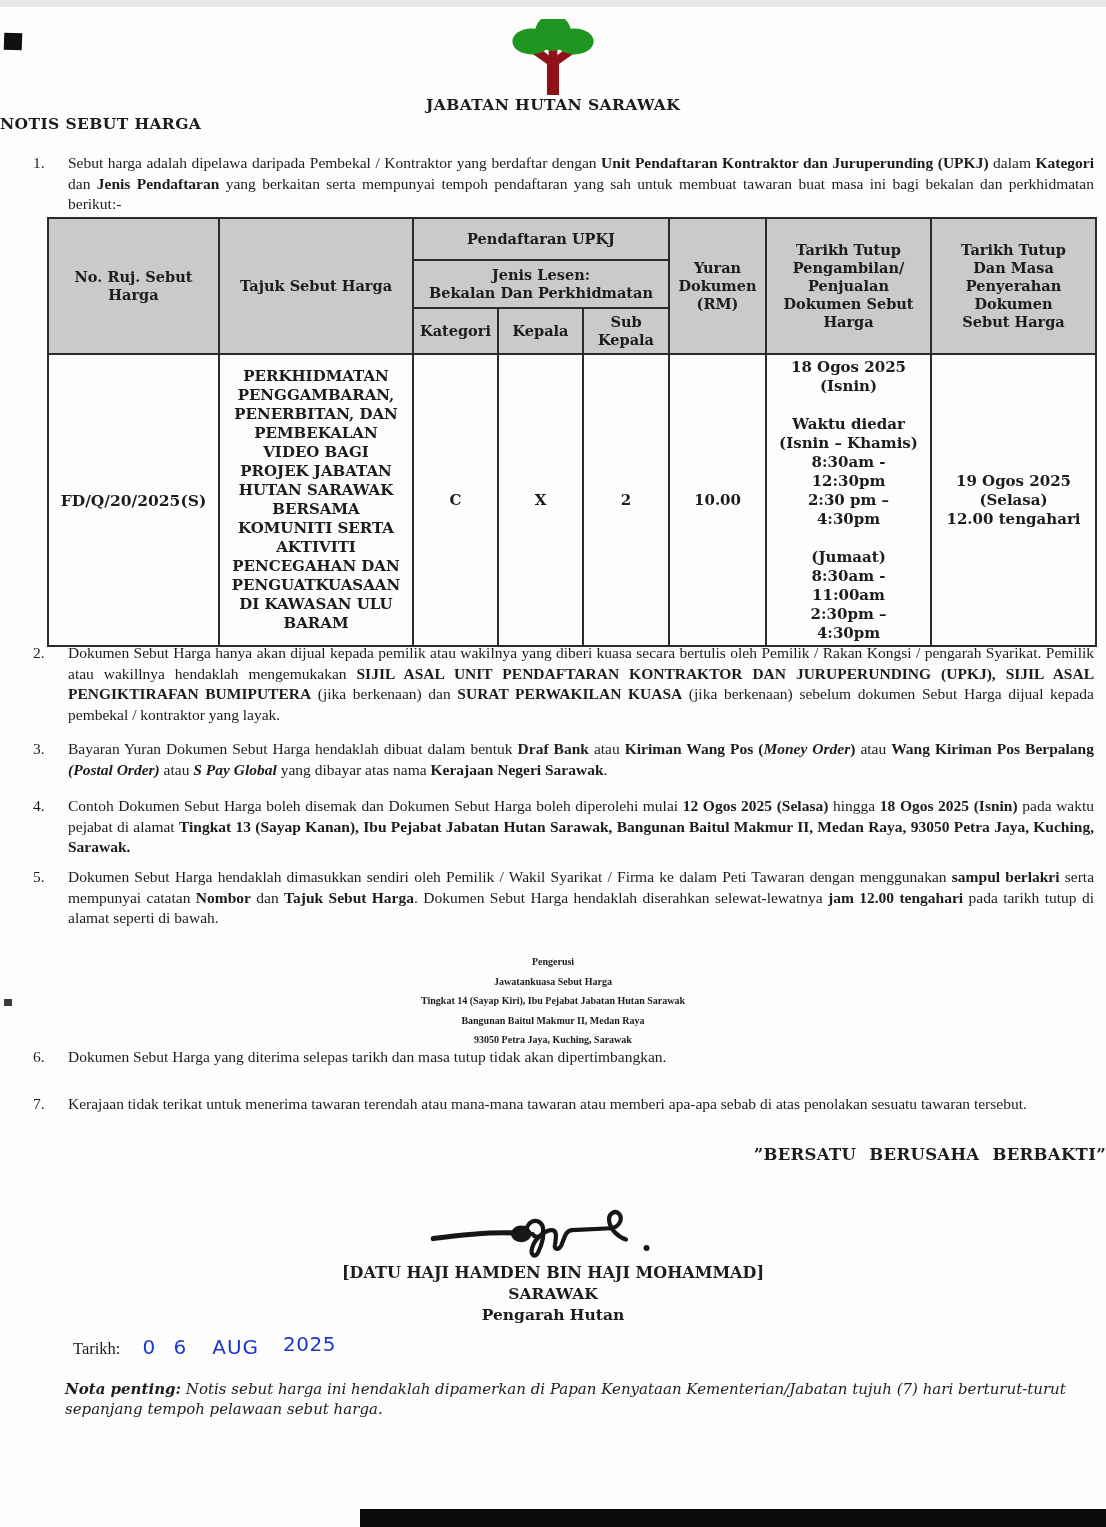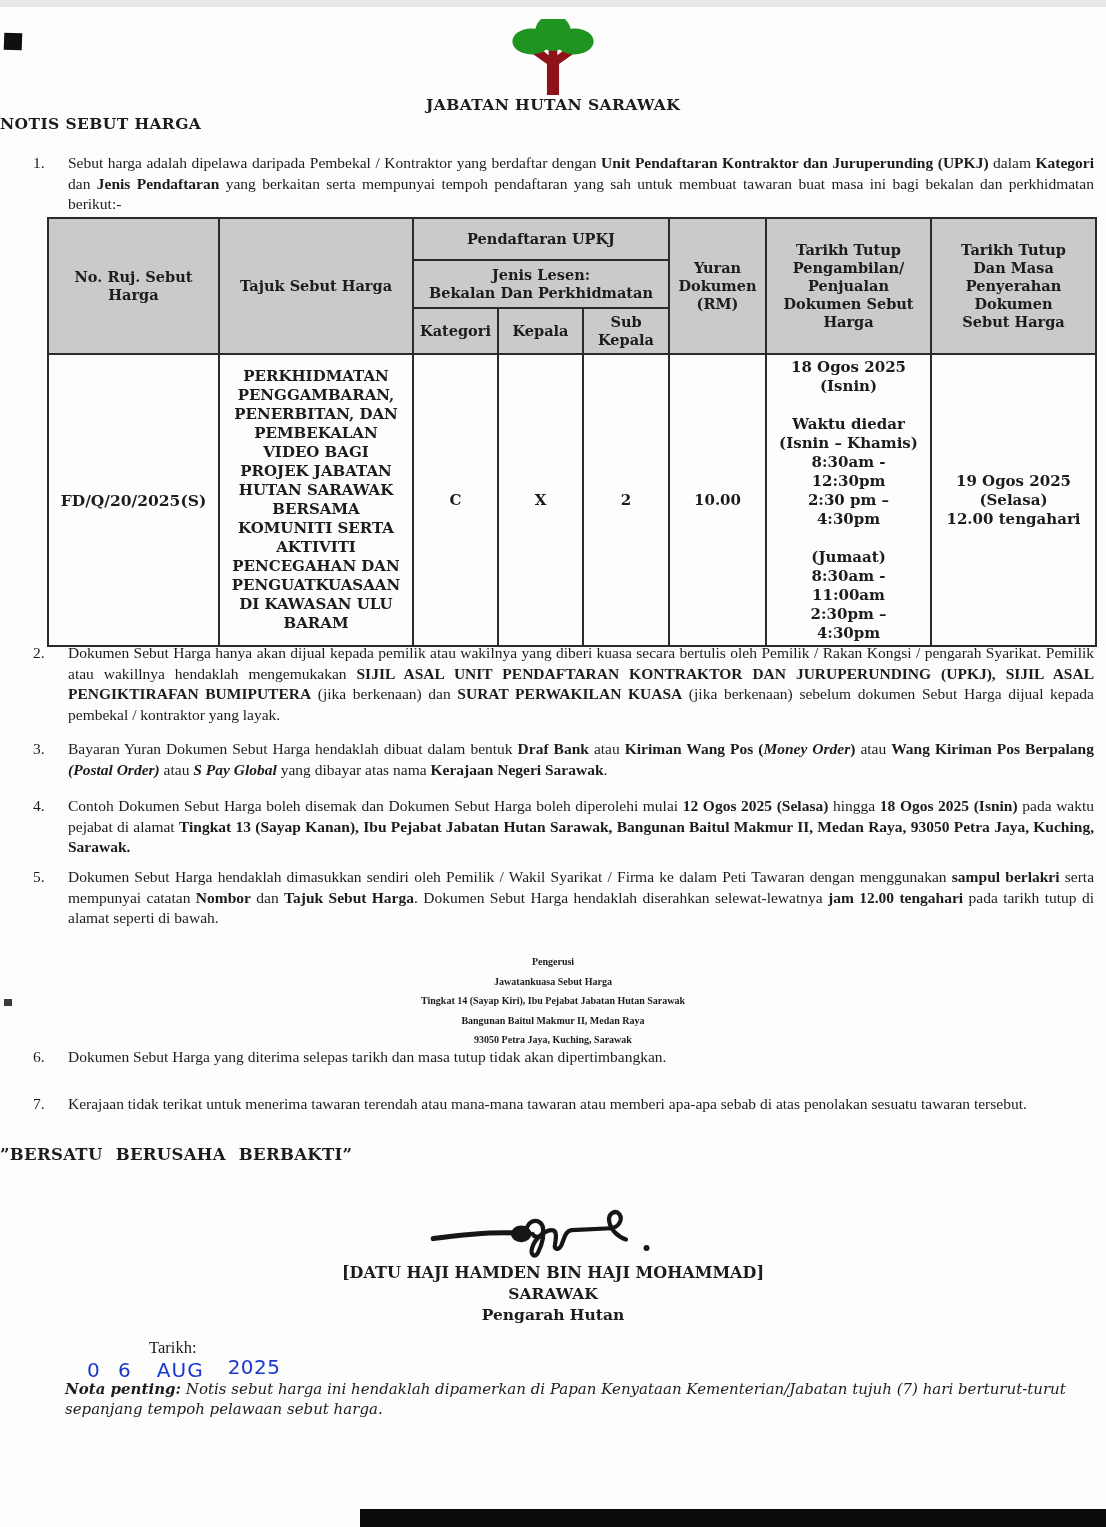--- a/index.html
+++ b/index.html
@@ -27,30 +27,30 @@
   
   .hq-table{position:absolute;left:47px;top:210px;border-collapse:collapse;table-layout:fixed;width:1048px;
     font-family:"DejaVu Serif", serif;}
   .hq-table th,.hq-table td{border:2px solid #2b2b2b;text-align:center;vertical-align:middle;padding:2px 4px;}
   .hq-table th{background:#c8cacc;font-size:14.5px;font-weight:bold;line-height:18px;}
   .hq-table td{background:#fdfdfd;font-weight:bold;font-size:15px;line-height:19px;}
   .hq-table td.ref{font-size:15.5px;border-radius:25px;}
   
   .address{position:absolute;left:0;right:0;top:945px;text-align:center;font-weight:bold;
     font-size:10px;line-height:19.5px;}
-  .motto1{position:absolute;left:0;right:0;top:1138px;text-align:left;font-weight:bold;
+  .motto1{position:absolute;left:0;right:0;top:1138px;text-align:right;font-weight:bold;
     font-family:"DejaVu Serif", serif;font-size:16.5px;word-spacing:7px;letter-spacing:.3px;}
   .motto2{position:absolute;left:0;right:0;top:1166px;text-align:center;font-weight:bold;font-style:italic;
     font-family:"DejaVu Serif", serif;font-size:16px;}
   .signature{position:absolute;left:0;right:0;top:1196px;display:flex;justify-content:center;}
   .sign-block{position:absolute;left:0;right:0;top:1255px;text-align:center;font-weight:bold;
     font-family:"DejaVu Serif", serif;font-size:16px;line-height:21px;}
   .sign-block .t2{font-size:15.5px;}
   
-  .date-row{position:absolute;left:65px;top:1328px;display:flex;align-items:center;flex-direction:column;}
+  .date-row{position:absolute;left:73px;top:1328px;display:flex;align-items:center;}
   .date-label{font-size:16.5px;padding-top:3px;}
   .date-stamp{margin-left:22px;color:#1b38cd;font-family:"DejaVu Sans", sans-serif;
     font-weight:normal;font-size:20px;display:flex;}
   .date-stamp .p1{letter-spacing:6px;}
   .date-stamp .p2{margin-left:20px;letter-spacing:1px;}
   .date-stamp .p3{margin-left:24px;transform:translateY(-3px);letter-spacing:.5px;}
   
   .nota{position:absolute;left:65px;right:30px;top:1372px;font-style:italic;font-size:15px;line-height:20px;
     font-family:"DejaVu Serif", serif;}
   .nota .lead{font-weight:bold;}

